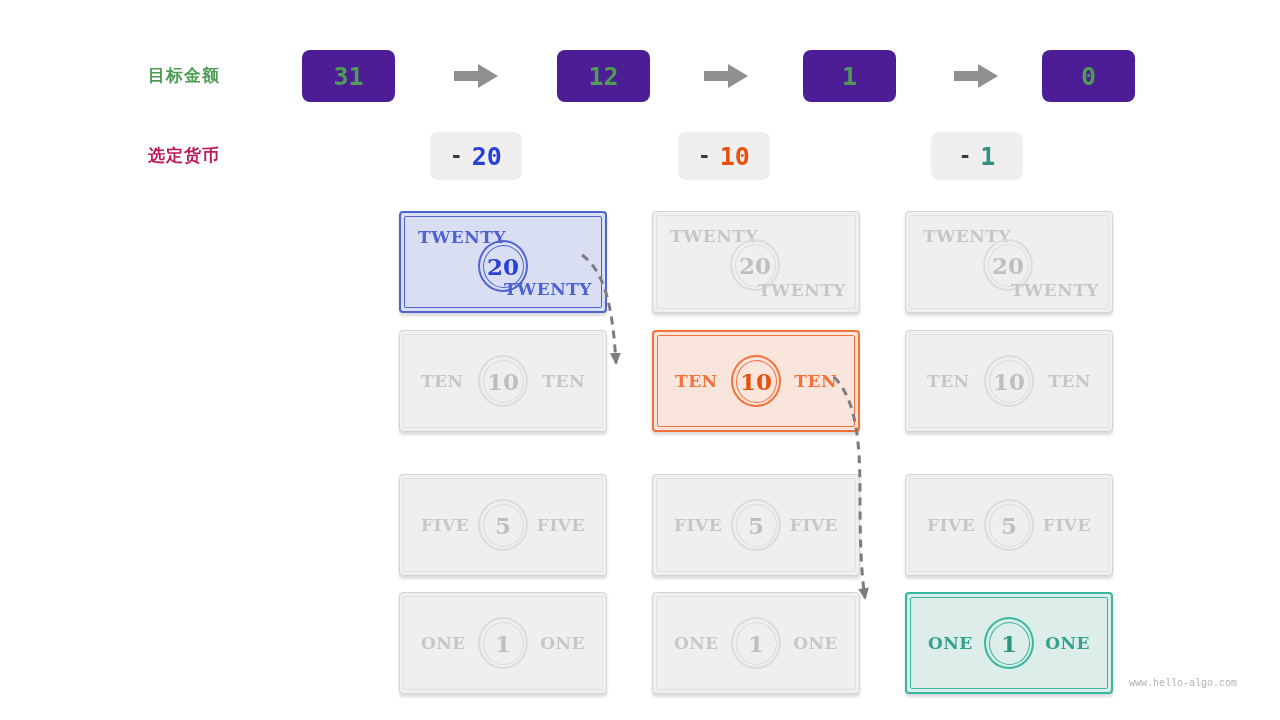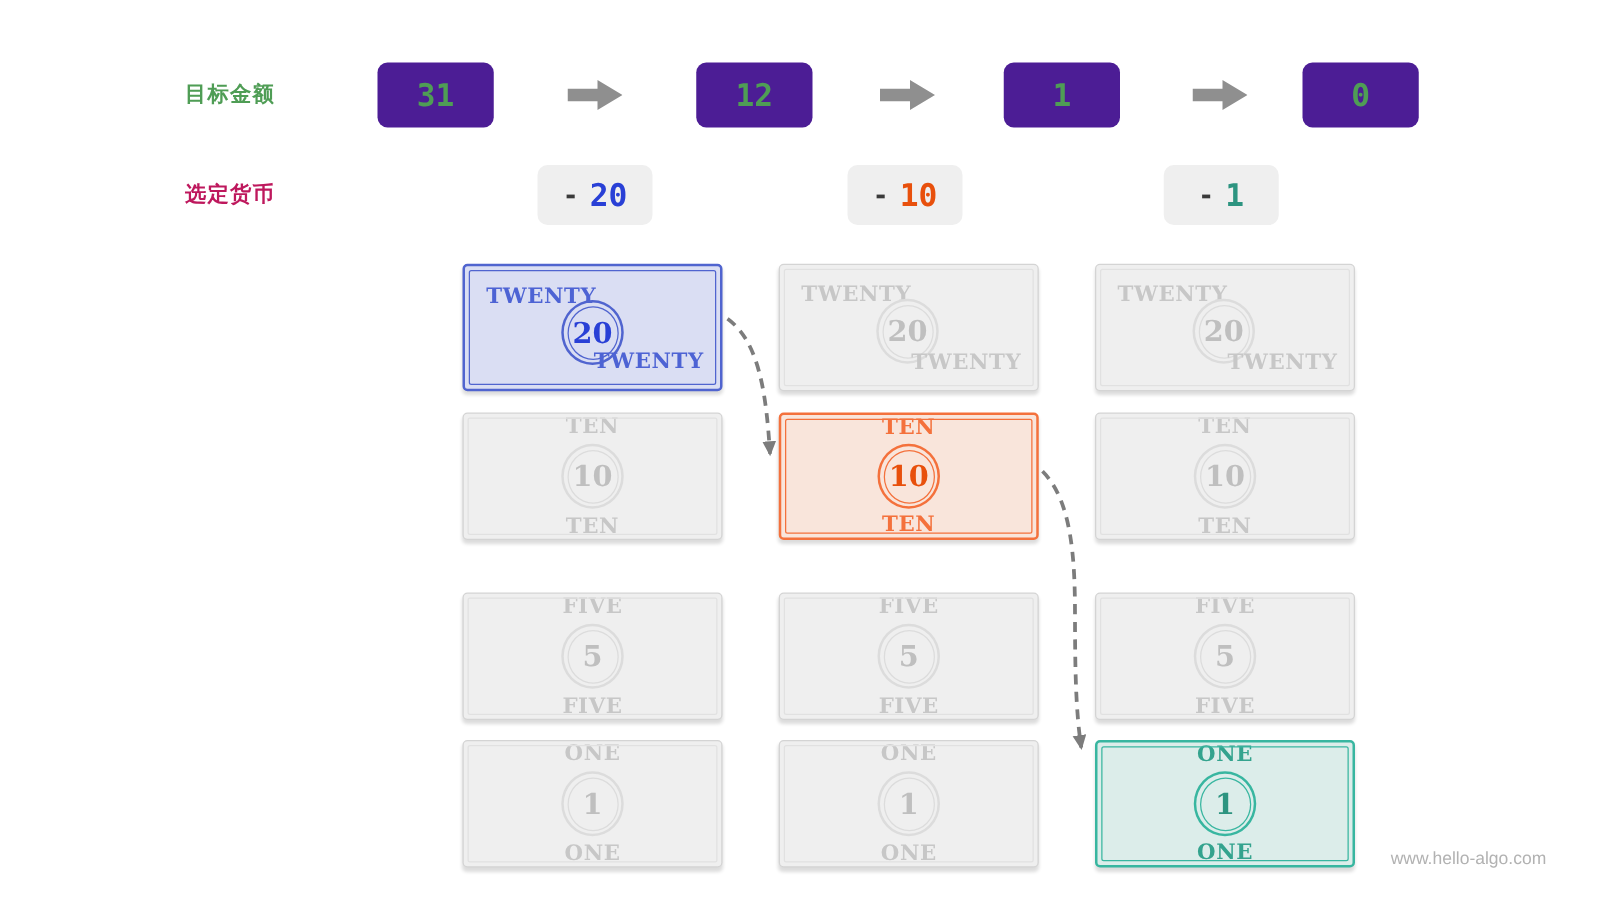--- a/index.html
+++ b/index.html
@@ -40,50 +40,50 @@
     position:absolute;width:208px;height:102px;border-radius:4px;
     box-sizing:border-box;box-shadow:0 3px 3px rgba(0,0,0,0.14);
   }
   .c0{left:370px}.c1{left:623px}.c2{left:876px}
   .r0{top:211px}.r1{top:330px}.r2{top:474px}.r3{top:592px}
 
   .theme-gray  {--bd:#d4d4d4;--inner:#e1e1e1;--fill:#efefef;--txt:#c7c7c7;--num:#bfbfbf;--ring:#dcdcdc;border:1.5px solid var(--bd);}
   .theme-blue  {--bd:#5064cf;--inner:#5064cf;--fill:#dadef3;--txt:#4d63d4;--num:#2940d6;--ring:#5064cf;border:2.5px solid var(--bd);}
   .theme-orange{--bd:#f4713c;--inner:#f4713c;--fill:#f9e5db;--txt:#f4713c;--num:#e8500c;--ring:#f4713c;border:2.5px solid var(--bd);}
   .theme-teal  {--bd:#38b6a0;--inner:#38b6a0;--fill:#dcedea;--txt:#34a38e;--num:#2d9480;--ring:#38b6a0;border:2.5px solid var(--bd);}
-  .note{background:var(--fill);}
+  .note{background:var(--fill);margin-left:29px;}
   .note::before{
     content:"";position:absolute;inset:3px;border:1px solid var(--inner);
     border-radius:2px;pointer-events:none;
   }
   .word{
     font-family:"DejaVu Serif",serif;font-weight:bold;font-size:17px;
     letter-spacing:0.5px;color:var(--txt);
   }
   .coin{
     width:50px;height:52px;border:2px solid var(--ring);border-radius:50%;
     display:flex;align-items:center;justify-content:center;box-sizing:border-box;
     background:transparent;
   }
   .coin-inner{
     width:41px;height:43px;border:1.5px solid var(--ring);border-radius:50%;
     display:flex;align-items:center;justify-content:center;box-sizing:border-box;
     font-family:"DejaVu Serif",serif;font-weight:bold;font-size:23px;
     color:var(--num);
   }
-  .row-note{display:flex;align-items:center;justify-content:space-between;padding:0 21px;flex-direction:column;}
+  .row-note{display:flex;align-items:center;justify-content:space-between;padding:0 21px;}
   .corner-note .tl{position:absolute;left:17px;top:14px;}
   .corner-note .br{position:absolute;right:13px;bottom:12px;}
   .corner-note .coin{position:absolute;left:77px;top:27px;}
 
   
   #flow-overlay{position:absolute;left:0;top:0;pointer-events:none;}
   #watermark{
     position:absolute;top:678px;right:43px;color:#b2b2b2;
-    font-family:Liberation Sans, sans-serif;font-size:14px;
+    font-family:Liberation Mono, monospace;font-size:10px;
   }
 </style>
 </head>
 <body>
 
 <div class="row-label" id="target-label">目标金额</div>
 <div class="row-label" id="pick-label">选定货币</div>
 
 <div class="amt" style="left:302px">31</div>
 <div class="amt" style="left:557px">12</div>

